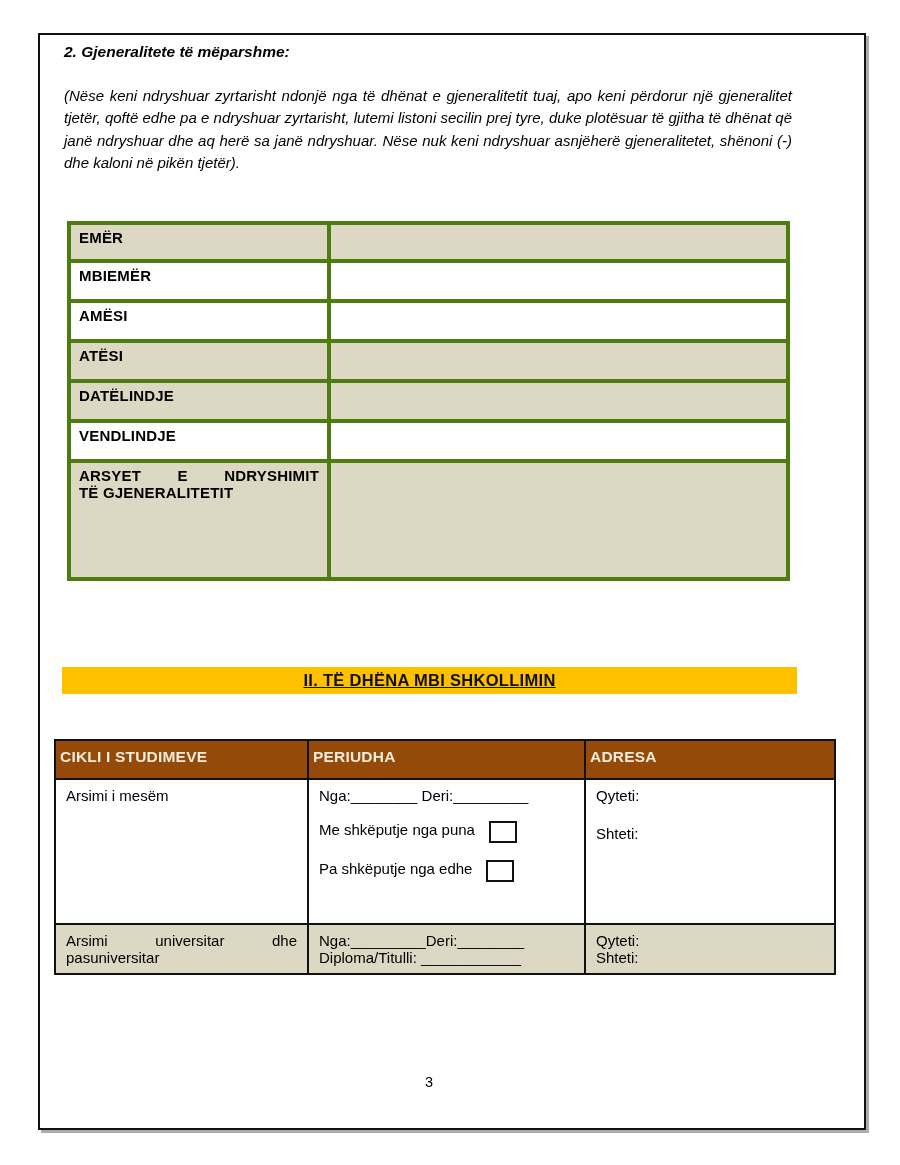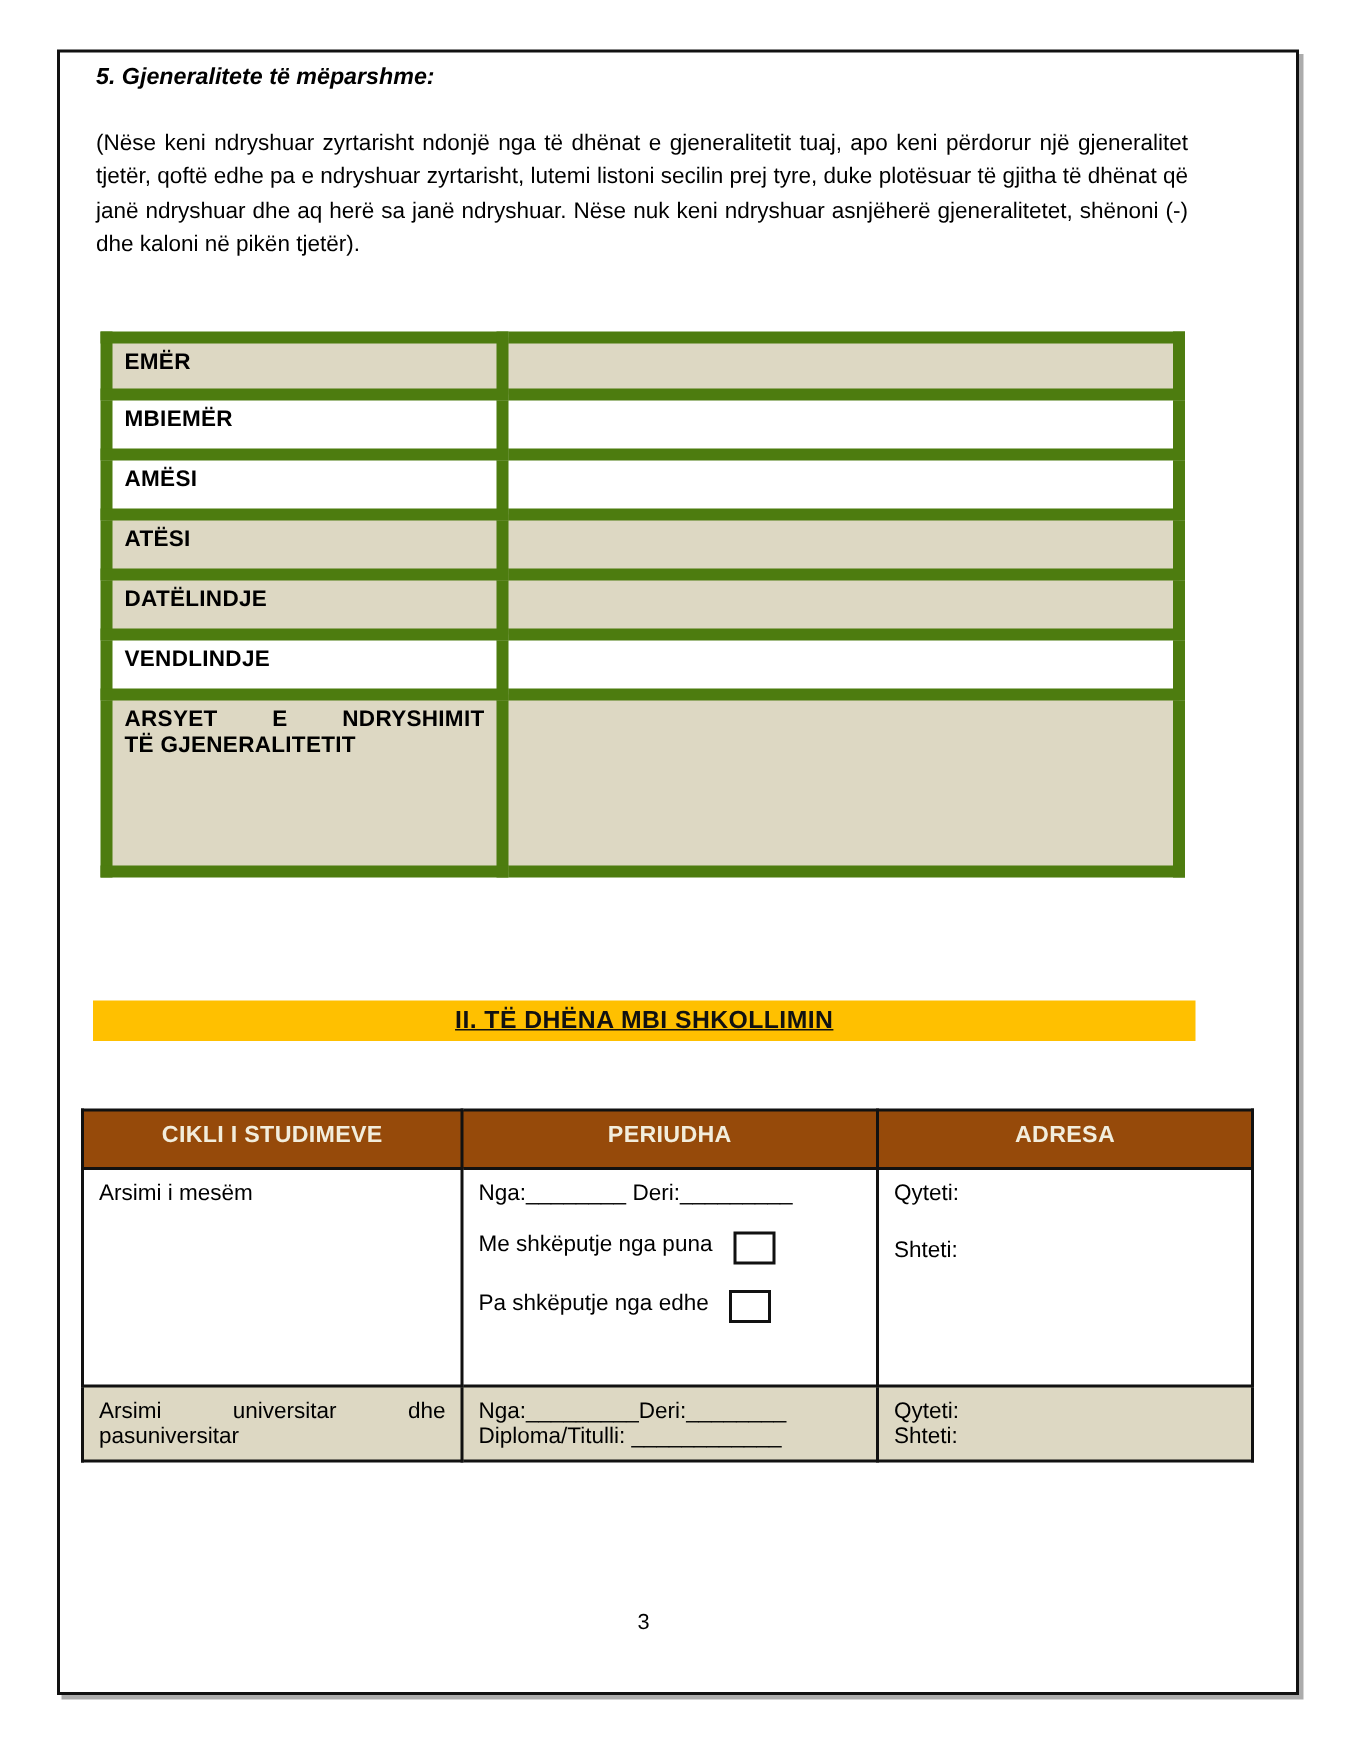--- a/index.html
+++ b/index.html
@@ -11,64 +11,64 @@
     position:absolute;left:38px;top:33px;width:824px;height:1093px;
     border:2px solid #111;background:#fff;
     box-shadow:3px 3px 0 rgba(70,70,70,.45);
   }
   .heading{
     position:absolute;left:24px;top:8px;
     font-size:15.5px;font-weight:bold;font-style:italic;
   }
   .intro{
     position:absolute;left:24px;top:50px;width:728px;
-    font-size:15px;line-height:22.3px;text-align:justify;
+    font-size:15px;font-style:italic;line-height:22.3px;text-align:justify;
   }
   
   table{border-collapse:collapse;table-layout:fixed;}
   .table1{position:absolute;left:27px;top:186px;width:723px;}
-  .table1 td{border:8px solid #4d7c0f;vertical-align:top;padding:4px 8px;}
+  .table1 td{border:4px solid #4d7c0f;vertical-align:top;padding:4px 8px;}
   .table1 td.lbl{font-size:15px;font-weight:bold;letter-spacing:.2px;}
   .shaded{background:#DDD8C3;}
   .lbl-line1{text-align:justify;text-align-last:justify;}
   
   .banner{
     position:absolute;left:22px;top:632px;width:735px;height:27px;
     background:#FFC000;display:flex;align-items:center;justify-content:center;
   }
   .banner span{
     font-weight:bold;font-size:16.5px;text-decoration:underline;color:#111;
     letter-spacing:.3px;
   }
   
   .table2{position:absolute;left:14px;top:704px;width:750px;font-size:15px;}
   .table2 th,.table2 td{border:2px solid #111;vertical-align:top;}
   .table2 th{
     background:#964A0A;color:#F2EDDC;font-weight:bold;font-size:15.5px;
-    text-align:center;padding:7px 4px 0 4px;letter-spacing:.2px;
+    text-align:left;padding:7px 4px 0 4px;letter-spacing:.2px;
   }
   .table2 td{padding:7px 10px;}
   .checkline{display:flex;align-items:flex-start;margin-top:17px;}
   .checkbox{
     display:inline-block;width:24px;height:18px;border:2px solid #111;
     background:#fff;margin-left:14px;flex:0 0 auto;
   }
   .state-gapped{margin-top:21px;}
   .cycle-justify{text-align:justify;}
   .pageno{
     position:absolute;left:14px;top:1039px;width:750px;text-align:center;
     font-size:14.5px;
   }
 </style>
 </head>
 <body>
 
 <div class="page-frame">
 
-  <div class="heading">5. Gjeneralitete të mëparshme:</div>
+  <div class="heading">2. Gjeneralitete të mëparshme:</div>
 
   <div class="intro">(Nëse keni ndryshuar zyrtarisht ndonjë nga të dhënat e gjeneralitetit tuaj, apo keni përdorur një gjeneralitet tjetër, qoftë edhe pa e ndryshuar zyrtarisht, lutemi listoni secilin prej tyre, duke plotësuar të gjitha të dhënat që janë ndryshuar dhe aq herë sa janë ndryshuar. Nëse nuk keni ndryshuar asnjëherë gjeneralitetet, shënoni (-) dhe kaloni në pikën tjetër).</div>
 
   <table class="table1">
     <tbody>
         <tr style="height:38px;">
       <td class="lbl shaded" style="width:240px;">EMËR</td>
       <td class="shaded"></td>
     </tr>
     <tr style="height:40px;">

